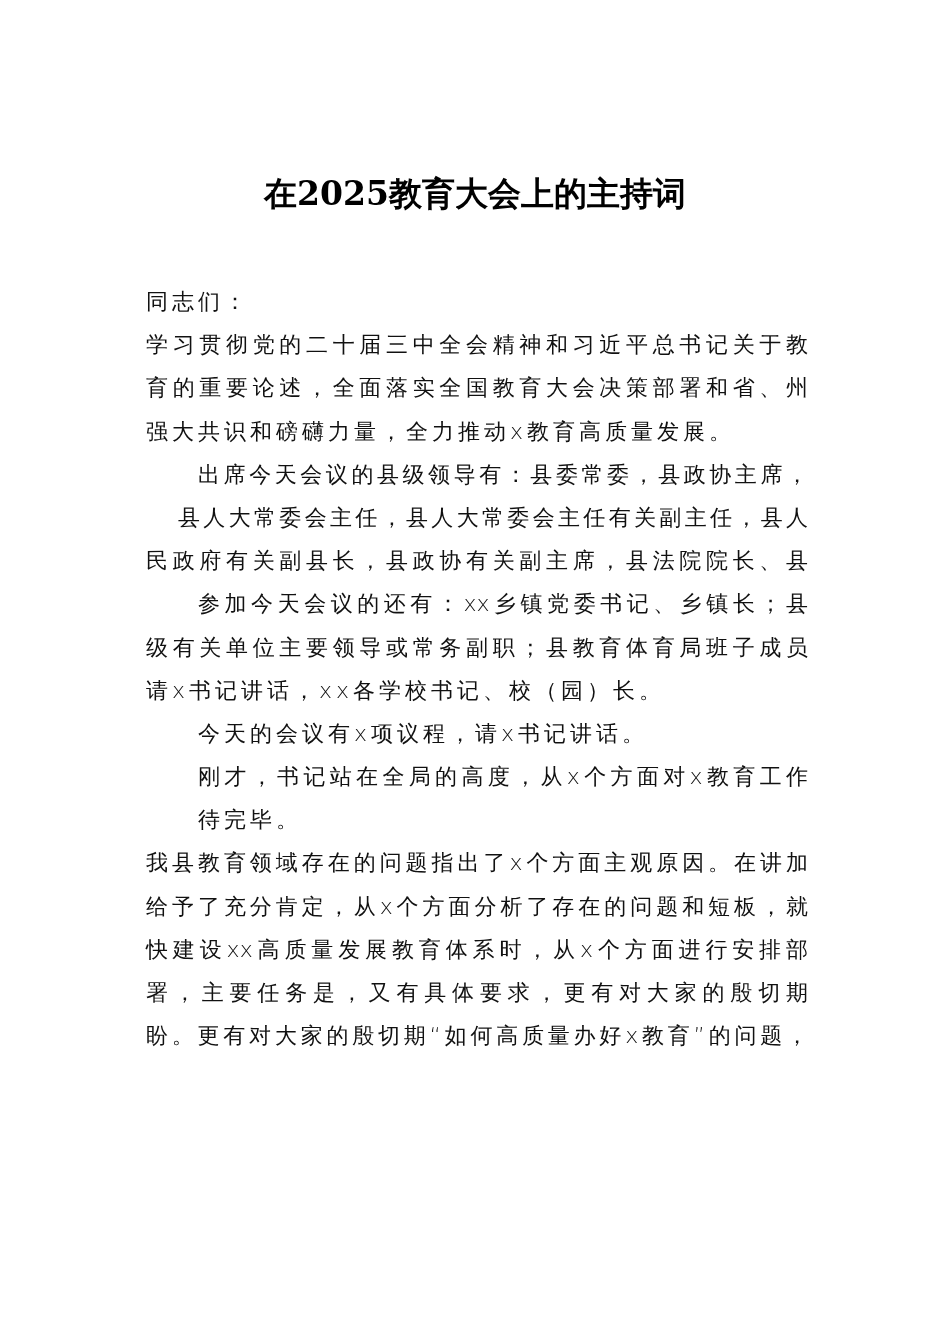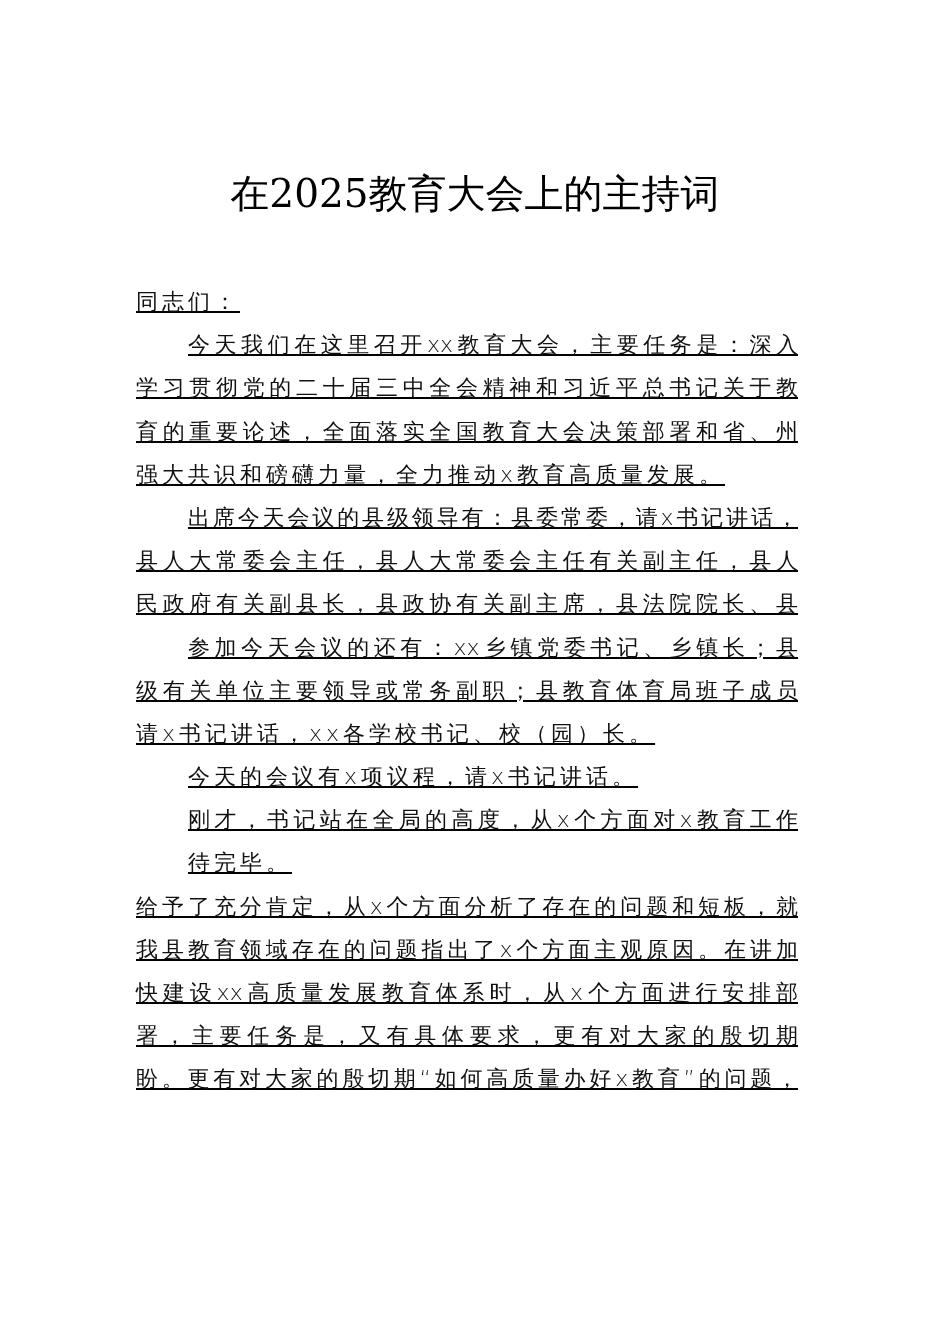--- a/index.html
+++ b/index.html
@@ -23,32 +23,31 @@
       height: 1344px;
       background: #ffffff;
     }
     .title {
       position: absolute;
       left: 0;
       top: 168px;
       width: 950px;
       text-align: center;
       font-family: "DejaVu Serif", "Liberation Serif", serif;
-      font-size: 39px;
-      font-weight: normal;
+      font-size: 33px;
+      font-weight: bold;
       line-height: 52px;
       letter-spacing: 0px;
       color: #000;
     }
     .body-text {
       position: absolute;
-      left: 136px;
+      left: 146px;
       top: 280px;
       width: 662px;
-      text-decoration: underline;
     }
     .line {
       display: block;
       height: 43.2px;
       line-height: 43.2px;
       font-size: 22px;
       white-space: nowrap;
       text-align: justify;
       text-align-last: justify;
       color: #111;
@@ -69,37 +68,36 @@
   </style>
 </head>
 <body>
 
 <div class="page">
   <div class="title">在2025教育大会上的主持词</div>
 
   <div class="body-text">
     <span class="line short">同志们：</span>
 
-    <span class="line indent" style="letter-spacing: 0px;">今天我们在这里召开xx教育大会，主要任务是：深入</span>
     <span class="line" style="letter-spacing: 0px;">学习贯彻党的二十届三中全会精神和习近平总书记关于教</span>
     <span class="line" style="letter-spacing: 0px;">育的重要论述，全面落实全国教育大会决策部署和省、州</span>
     <span class="line last">强大共识和磅礴力量，全力推动x教育高质量发展。</span>
 
-    <span class="line indent" style="letter-spacing: 0px;">出席今天会议的县级领导有：县委常委，请x书记讲话，</span>
-    <span class="line" style="letter-spacing: 0px;">县人大常委会主任，县人大常委会主任有关副主任，县人</span>
+    <span class="line indent" style="letter-spacing: 0px;">出席今天会议的县级领导有：县委常委，县政协主席，</span>
+    <span class="line" style="letter-spacing: 0px; margin-left: 32px;">县人大常委会主任，县人大常委会主任有关副主任，县人</span>
     <span class="line" style="letter-spacing: 0px;">民政府有关副县长，县政协有关副主席，县法院院长、县</span>
 
     <span class="line indent" style="letter-spacing: 0px;">参加今天会议的还有：xx乡镇党委书记、乡镇长；县</span>
     <span class="line" style="letter-spacing: 0px;">级有关单位主要领导或常务副职；县教育体育局班子成员</span>
     <span class="line last">请x书记讲话，xx各学校书记、校（园）长。</span>
 
     <span class="line indent last">今天的会议有x项议程，请x书记讲话。</span>
 
     <span class="line indent" style="letter-spacing: 0px;">刚才，书记站在全局的高度，从x个方面对x教育工作</span>
 
     <span class="line indent last">待完毕。</span>
+    <span class="line" style="letter-spacing: 0px;">我县教育领域存在的问题指出了x个方面主观原因。在讲加</span>
     <span class="line" style="letter-spacing: 0px;">给予了充分肯定，从x个方面分析了存在的问题和短板，就</span>
-    <span class="line" style="letter-spacing: 0px;">我县教育领域存在的问题指出了x个方面主观原因。在讲加</span>
     <span class="line" style="letter-spacing: 0px;">快建设xx高质量发展教育体系时，从x个方面进行安排部</span>
     <span class="line" style="letter-spacing: 0px;">署，主要任务是，又有具体要求，更有对大家的殷切期</span>
     <span class="line" style="letter-spacing: 0px;">盼。更有对大家的殷切期“如何高质量办好x教育”的问题，</span>
   </div>
 </div>
 
 </body></html>

